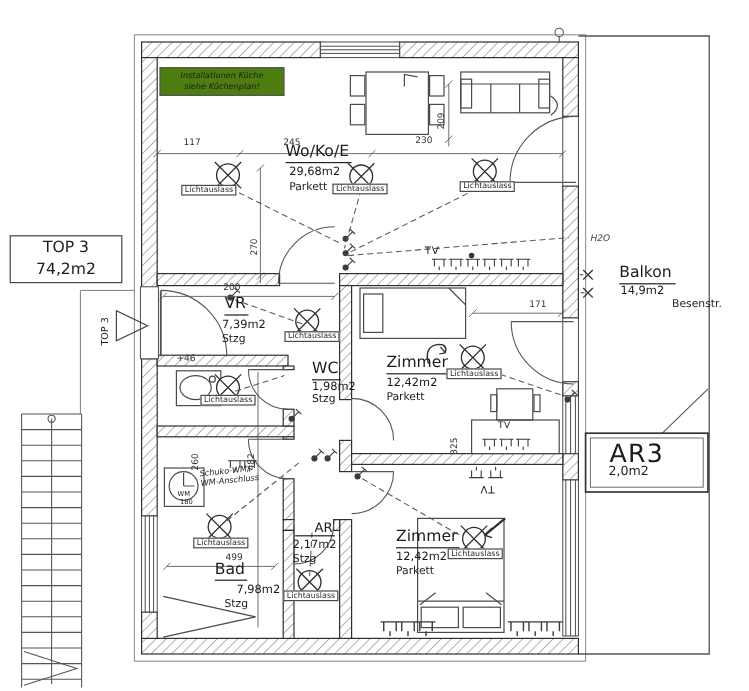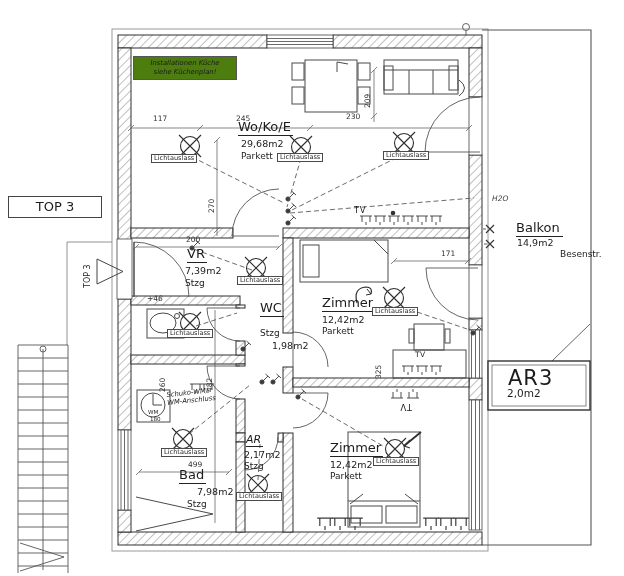--- a/index.html
+++ b/index.html
@@ -1,21 +1,21 @@
 <!DOCTYPE html>
 <html><head>
 <meta charset="utf-8">
 <style>
   html,body{margin:0;padding:0;background:#fff;}
   #stage{position:relative;width:624px;height:576px;background:#fff;overflow:hidden;
          font-family:"DejaVu Sans",sans-serif;color:#1e1e1e;}
   #plansvg{position:absolute;left:0;top:0;}
   .lbl{position:absolute;white-space:nowrap;color:#1c1c1c;line-height:1.1;}
   .rn{font-size:13px;border-bottom:1.3px solid #222;padding:0 2px 1px 0;}
-  .rn-sm{font-size:11px;border-bottom:1.2px solid #222;padding:0 2px 0 0;font-style:italic;}
+  .rn-sm{font-size:11px;border-bottom:1.2px solid #222;padding:0 2px 0 16px;}
   .ra{font-size:9.5px;}
   .rf{font-size:9px;}
   .la{font-size:6.6px;border:1px solid #4a4a4a;background:#fff;padding:0 2px;color:#2a2a2a;}
   .dim{font-size:7.5px;color:#333;}
   .vdim{transform:rotate(-90deg);transform-origin:0 0;}
   .tv{font-size:8.5px;letter-spacing:.5px;}
   .tvflip{transform:rotate(180deg);}
   .tiny{font-size:5.6px;color:#222;}
   .note{font-size:6.8px;font-style:italic;border:1px solid #555;text-align:center;
         padding:2px 3px;background:#4d7c0f;line-height:1.35;}
@@ -338,39 +338,40 @@
 
   <polygon points="97,259 97,284 123,271.5" fill="none" stroke="#444" stroke-width="1"></polygon>
   <g>
     <circle cx="466" cy="27" r="3.5" fill="none" stroke="#555" stroke-width="0.9"></circle>
     <line x1="466" y1="30.5" x2="466" y2="35" stroke="#555" stroke-width="0.9"></line>
   </g>
 </svg>
 
 <div class="lbl titlebox" style="left:8px;top:196px;width:92px;">
   <div>TOP 3</div>
+  <div>74,2m2</div>
 </div>
 
 <div class="lbl entr" style="left:84px;top:288px;">TOP 3</div>
 
 <div class="lbl note" style="left:133px;top:56px;width:96px;">
   <div>Installationen Küche</div>
   <div>siehe Küchenplan!</div>
 </div>
 
 <div class="lbl rn" style="left:238px;top:120px;">Wo/Ko/E</div>
 <div class="lbl ra" style="left:241px;top:139px;">29,68m2</div>
 <div class="lbl rf" style="left:241px;top:152px;">Parkett</div>
 
 <div class="lbl rn" style="left:187px;top:247px;">VR</div>
 <div class="lbl ra" style="left:185px;top:266px;">7,39m2</div>
 <div class="lbl rf" style="left:185px;top:279px;">Stzg</div>
 
 <div class="lbl rn" style="left:260px;top:301px;">WC</div>
-<div class="lbl ra" style="left:272px;top:318px;margin-top:23px;">1,98m2</div>
+<div class="lbl ra" style="left:260px;top:318px;">1,98m2</div>
 <div class="lbl rf" style="left:260px;top:329px;">Stzg</div>
 
 <div class="lbl rn" style="left:322px;top:296px;">Zimmer</div>
 <div class="lbl ra" style="left:322px;top:315px;">12,42m2</div>
 <div class="lbl rf" style="left:322px;top:327px;">Parkett</div>
 
 <div class="lbl rn" style="left:330px;top:441px;">Zimmer</div>
 <div class="lbl ra" style="left:330px;top:460px;">12,42m2</div>
 <div class="lbl rf" style="left:330px;top:472px;">Parkett</div>
 

